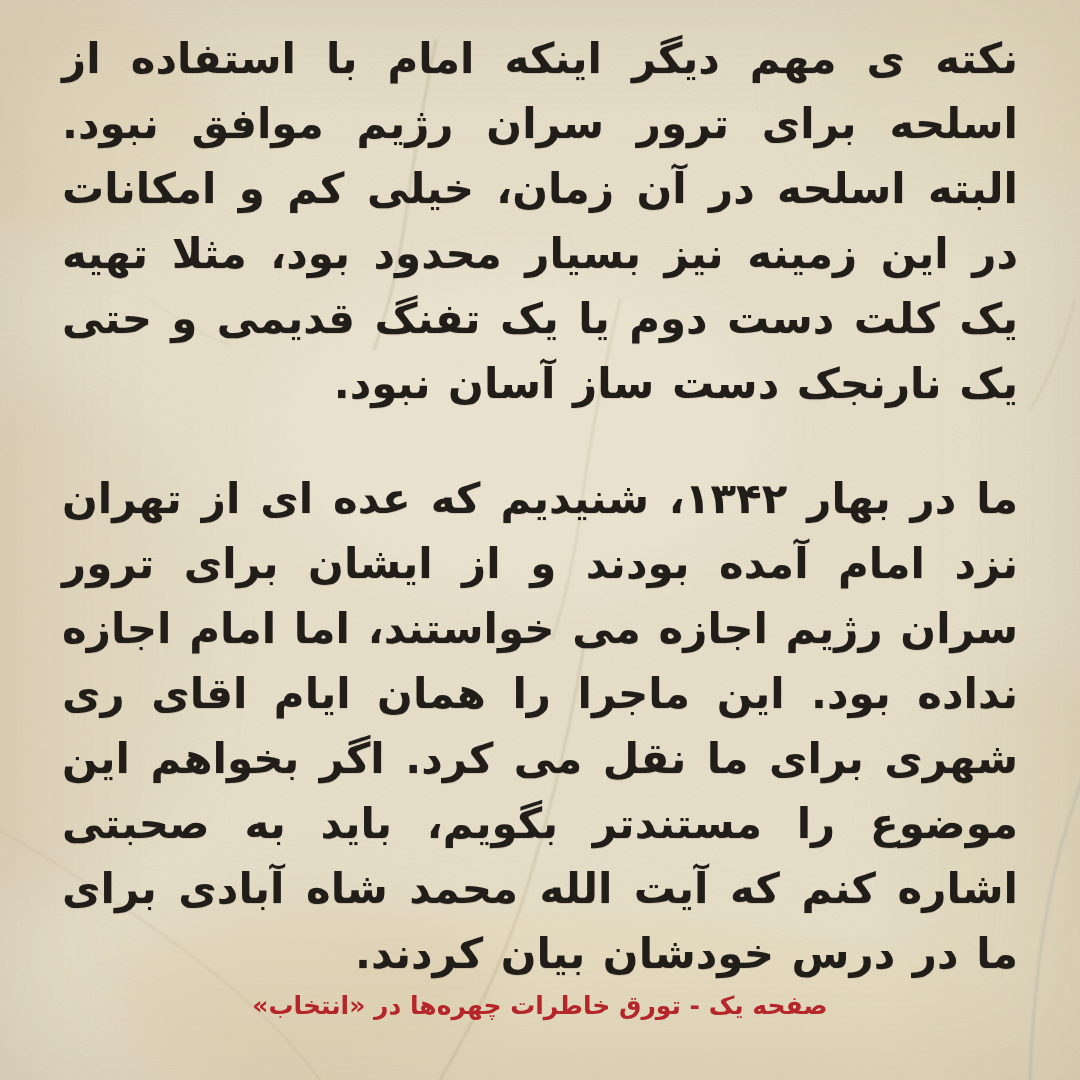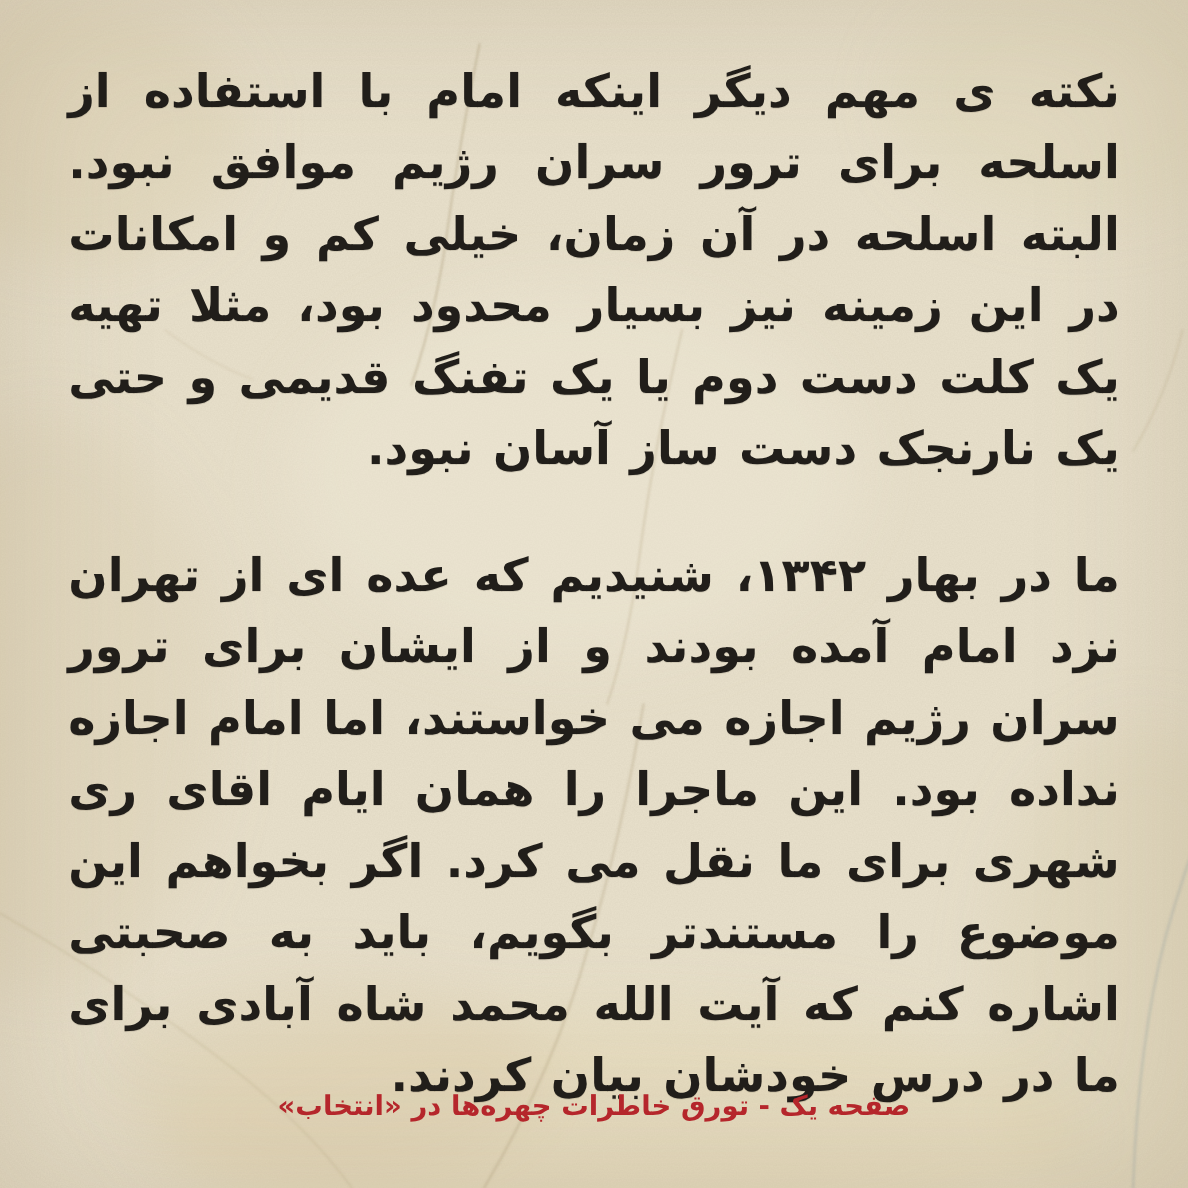--- a/index.html
+++ b/index.html
@@ -34,21 +34,20 @@
     inset: 0;
     box-shadow: inset 0 0 140px rgba(142, 120, 80, 0.22);
     pointer-events: none;
   }
   .content {
     position: absolute;
     inset: 0;
     padding: 26px 62px 0 62px;
     direction: rtl;
     color: var(--text);
-    margin-top: 24px;
   }
   .para {
     font-size: 42px;
     line-height: 65px;
     font-weight: 700;
     text-align: justify;
     text-align-last: right;
     word-spacing: 3px;
     color: var(--text);
     margin-bottom: 50px;

